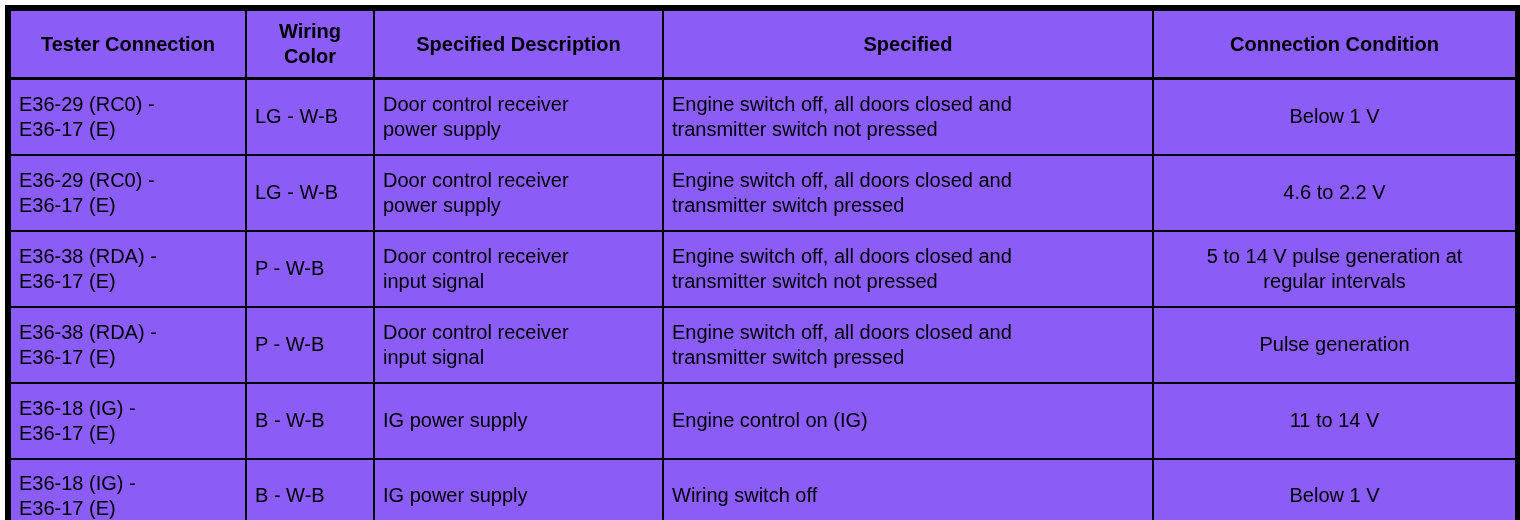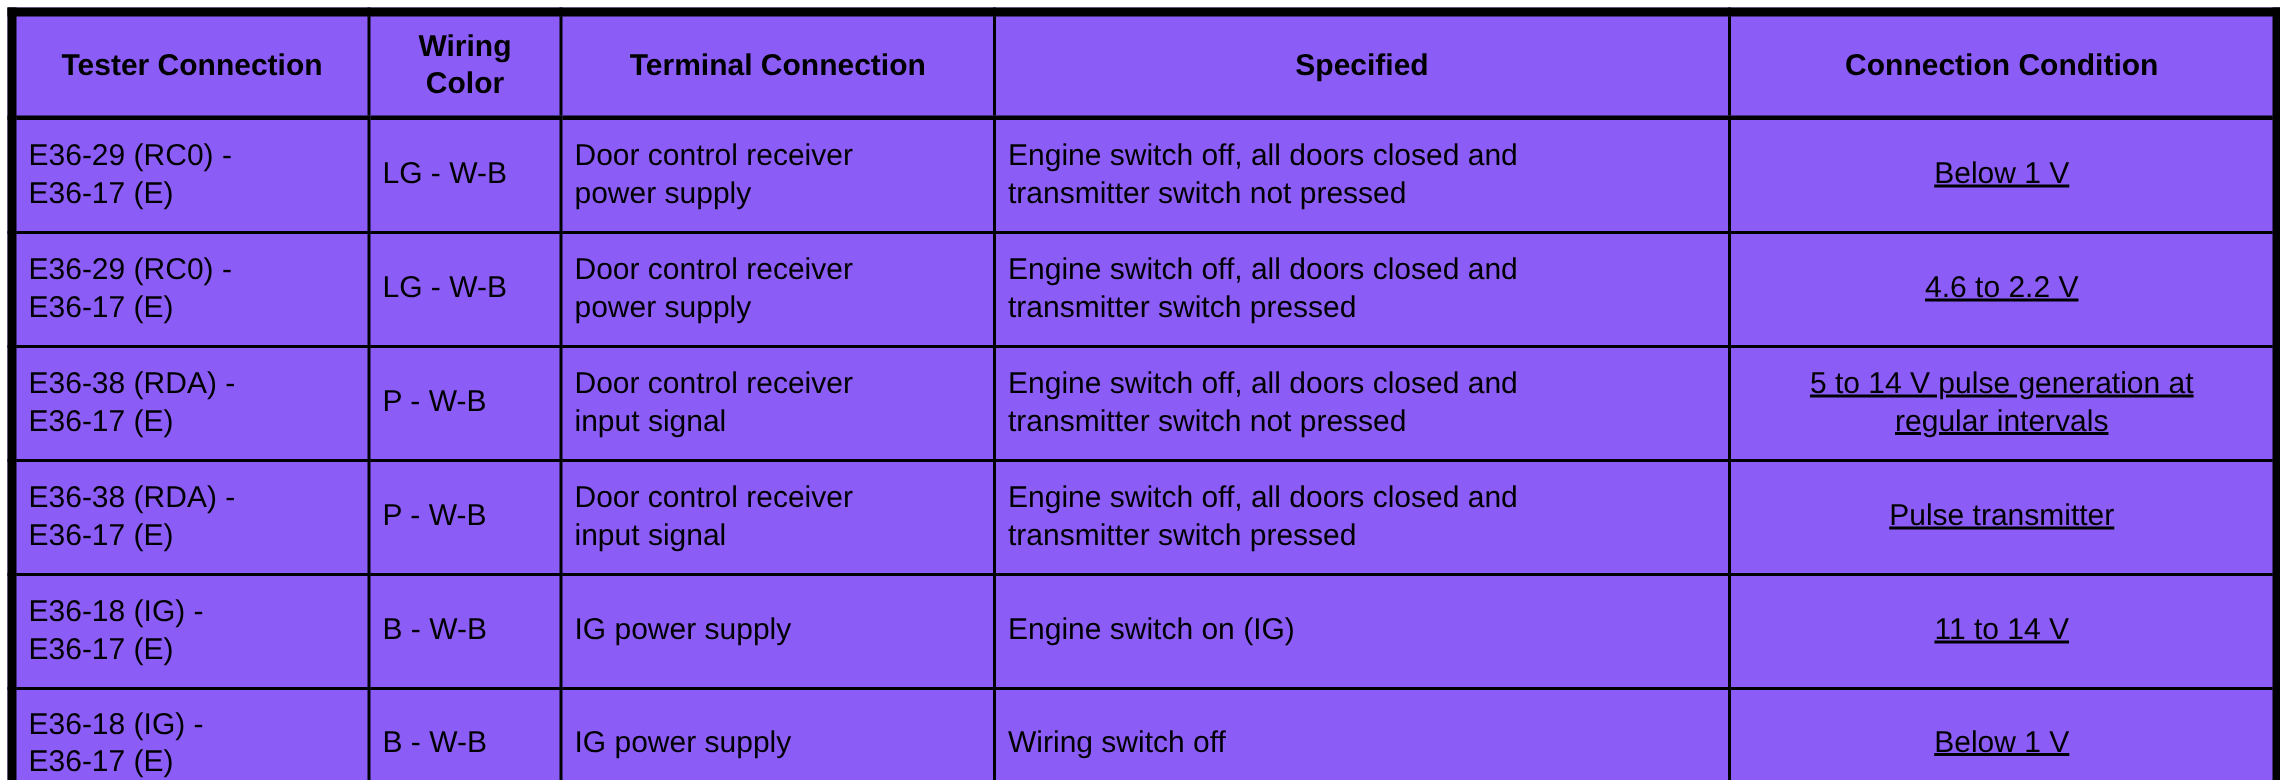--- a/index.html
+++ b/index.html
@@ -45,41 +45,40 @@
   }
   .spec-table tbody tr {
     height: 76px;
     margin-top: 43px;
   }
   .spec-table td.align-left {
     text-align: left;
   }
   .spec-table td.align-center {
     text-align: center;
-    text-decoration: underline;
   }
 </style>
 </head>
 <body>
 
 <div class="page">
   <table class="spec-table">
     <colgroup>
       <col style="width:238px">
       <col style="width:128px">
       <col style="width:289px">
       <col style="width:490px">
       <col style="width:365px">
     </colgroup>
     <thead>
       <tr>
         <th>Tester Connection</th>
         <th>Wiring
 Color</th>
-        <th>Terminal Connection</th>
+        <th>Specified Description</th>
         <th>Specified</th>
         <th>Connection Condition</th>
       </tr>
     </thead>
     <tbody>
       <tr>
         <td class="align-left">E36-29 (RC0) -
 E36-17 (E)</td>
         <td class="align-left">LG - W-B</td>
         <td class="align-left">Door control receiver
@@ -110,28 +109,28 @@
 regular intervals</td>
       </tr>
       <tr>
         <td class="align-left">E36-38 (RDA) -
 E36-17 (E)</td>
         <td class="align-left">P - W-B</td>
         <td class="align-left">Door control receiver
 input signal</td>
         <td class="align-left">Engine switch off, all doors closed and
 transmitter switch pressed</td>
-        <td class="align-center">Pulse transmitter</td>
+        <td class="align-center">Pulse generation</td>
       </tr>
       <tr>
         <td class="align-left">E36-18 (IG) -
 E36-17 (E)</td>
         <td class="align-left">B - W-B</td>
         <td class="align-left">IG power supply</td>
-        <td class="align-left">Engine switch on (IG)</td>
+        <td class="align-left">Engine control on (IG)</td>
         <td class="align-center">11 to 14 V</td>
       </tr>
       <tr>
         <td class="align-left">E36-18 (IG) -
 E36-17 (E)</td>
         <td class="align-left">B - W-B</td>
         <td class="align-left">IG power supply</td>
         <td class="align-left">Wiring switch off</td>
         <td class="align-center">Below 1 V</td>
       </tr>

